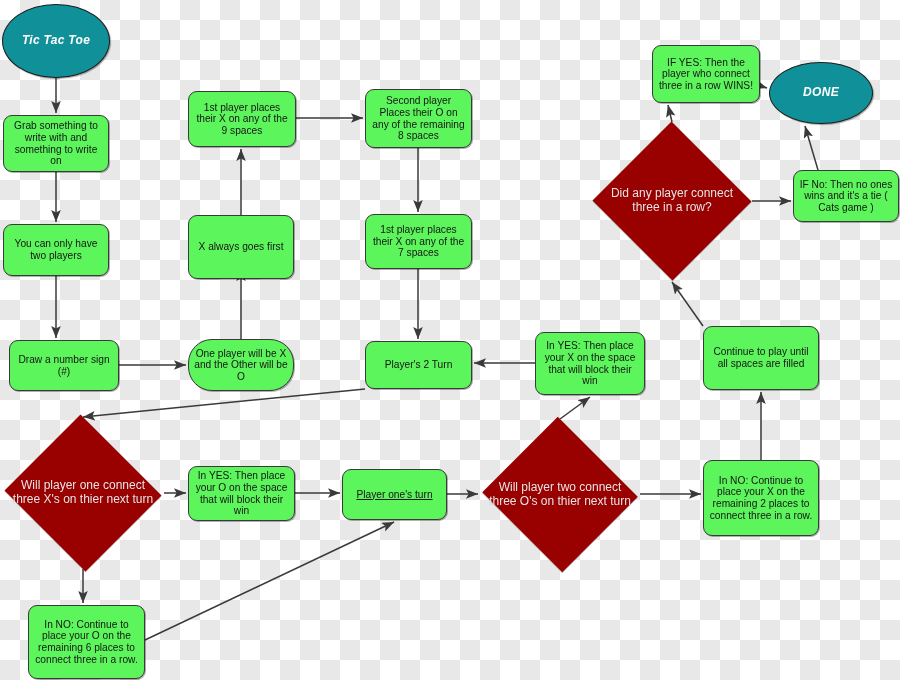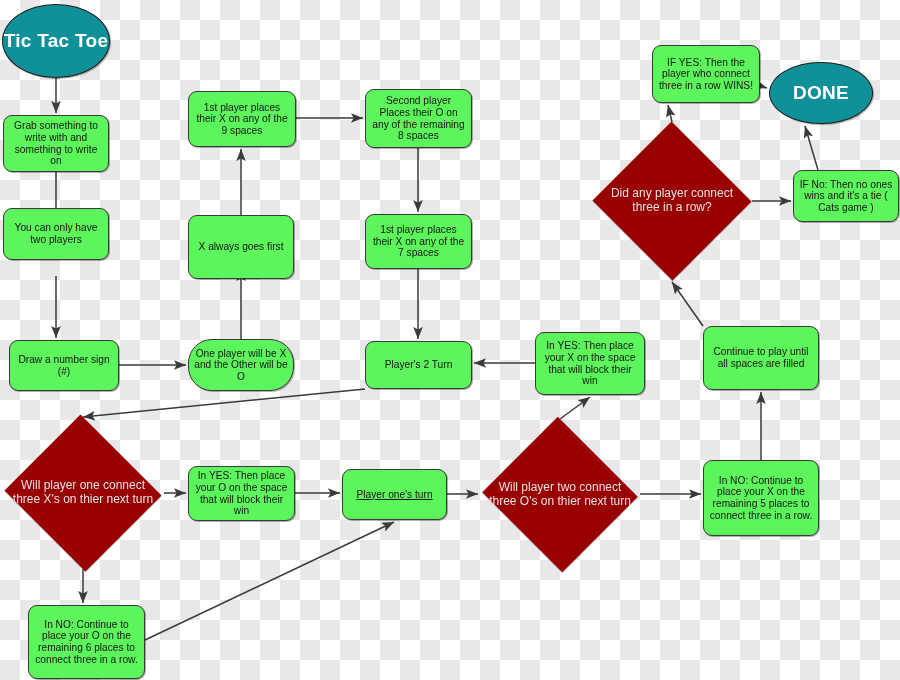--- a/index.html
+++ b/index.html
@@ -25,21 +25,21 @@
   .proc{
     background:#5cf55c;border:1.6px solid #3a3a3a;border-radius:9px;
     color:#151515;font-size:10.2px;padding:2px 4px;
     box-shadow:1px 1px 0 rgba(0,0,0,.30);
   }
   .term{
     background:#10919a;border:1.8px solid #1d1d1d;border-radius:50%;
     color:#ffffff;font-weight:bold;letter-spacing:.3px;
     box-shadow:1px 1px 1px rgba(0,0,0,.35);
   }
-  .term .lbl{font-size:19px;}
+  .term .lbl{font-size:12px;font-style:italic;}
 
   .dec{background:transparent;border:none;}
   .dec .dshape{position:absolute;left:0;top:0;width:100%;height:100%;
      background:#990000;transform:rotate(45deg) scale(.7071);
      box-shadow:1px 1px 0 rgba(0,0,0,.25);}
   .dec .lbl{position:relative;z-index:2;color:#f2e2e2;font-size:12px;
      padding:0 6px;text-shadow:0 0 1px rgba(0,0,0,.25);}
 </style>
 </head>
 <body>
@@ -80,21 +80,21 @@
       </g>
   </svg>
 
   <div id="node-layer">
       <div class="node term" style="left: 2px; top: 4px; width: 108px; height: 74px;">
         <span class="lbl">Tic Tac Toe</span>
       </div>
       <div class="node proc" style="left: 3px; top: 115px; width: 106px; height: 57px;">
         <span class="lbl">Grab something to write with and something to write on</span>
       </div>
-      <div class="node proc" style="left: 3px; top: 208px; width: 106px; height: 52px;">
+      <div class="node proc" style="left: 3px; top: 224px; width: 106px; height: 52px;">
         <span class="lbl">You can only have two players</span>
       </div>
       <div class="node proc" style="left: 9px; top: 340px; width: 110px; height: 51px;">
         <span class="lbl">Draw a number sign (#)</span>
       </div>
       <div class="node proc" style="left: 188px; top: 339px; width: 106px; height: 52px; border-radius: 24px;">
         <span class="lbl">One player will be X and the Other will be O</span>
       </div>
       <div class="node proc" style="left: 188px; top: 215px; width: 106px; height: 64px;">
         <span class="lbl">X always goes first</span>
@@ -138,20 +138,20 @@
         <span class="lbl">In YES: Then place your O on the space that will block their win</span>
       </div>
       <div class="node proc" style="left: 342px; top: 469px; width: 105px; height: 51px; text-decoration: underline;">
         <span class="lbl">Player one's turn</span>
       </div>
       <div class="node dec" style="left: 480px; top: 419px; width: 160px; height: 151px;">
         <div class="dshape"></div>
         <span class="lbl">Will player two connect three O's on thier next turn</span>
       </div>
       <div class="node proc" style="left: 703px; top: 460px; width: 116px; height: 76px;">
-        <span class="lbl">In NO: Continue to place your X on the remaining 5 places to connect three in a row.</span>
+        <span class="lbl">In NO: Continue to place your X on the remaining 2 places to connect three in a row.</span>
       </div>
       <div class="node proc" style="left: 28px; top: 605px; width: 117px; height: 74px;">
         <span class="lbl">In NO: Continue to place your O on the remaining 6 places to connect three in a row.</span>
       </div>
     </div>
 
 </div>
 
 </body></html>

